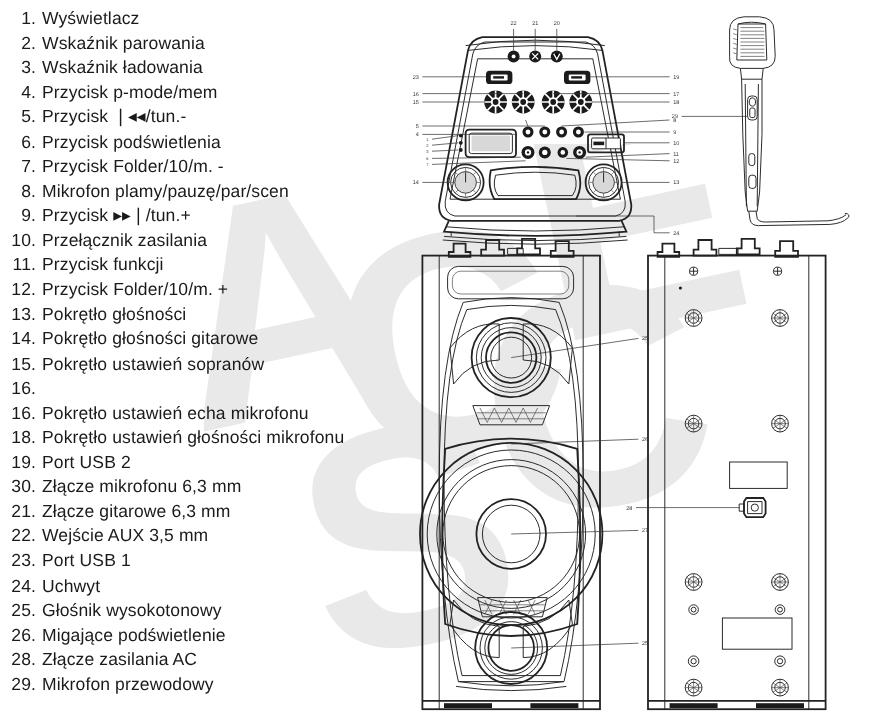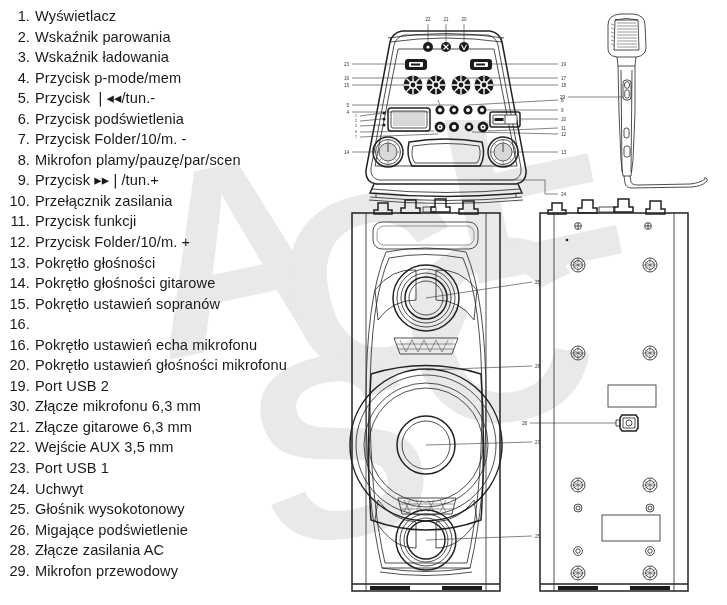--- a/index.html
+++ b/index.html
@@ -142,21 +142,21 @@
     <span class="legend-txt">Pokrętło ustawień sopranów</span>
   </div>
   <div class="legend-row">
     <span class="legend-num">16.</span>
   </div>
   <div class="legend-row">
     <span class="legend-num">16.</span>
     <span class="legend-txt">Pokrętło ustawień echa mikrofonu</span>
   </div>
   <div class="legend-row">
-    <span class="legend-num">20.</span>
+    <span class="legend-num">18.</span>
     <span class="legend-txt">Pokrętło ustawień głośności mikrofonu</span>
   </div>
   <div class="legend-row">
     <span class="legend-num">19.</span>
     <span class="legend-txt">Port USB 2</span>
   </div>
   <div class="legend-row">
     <span class="legend-num">30.</span>
     <span class="legend-txt">Złącze mikrofonu 6,3 mm</span>
   </div>

